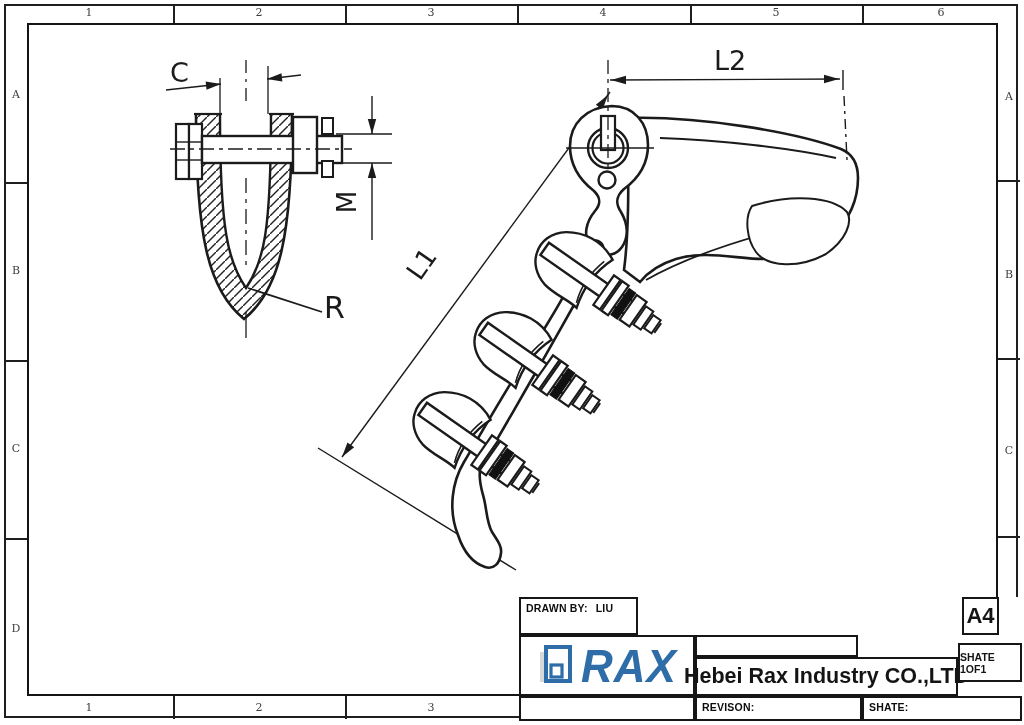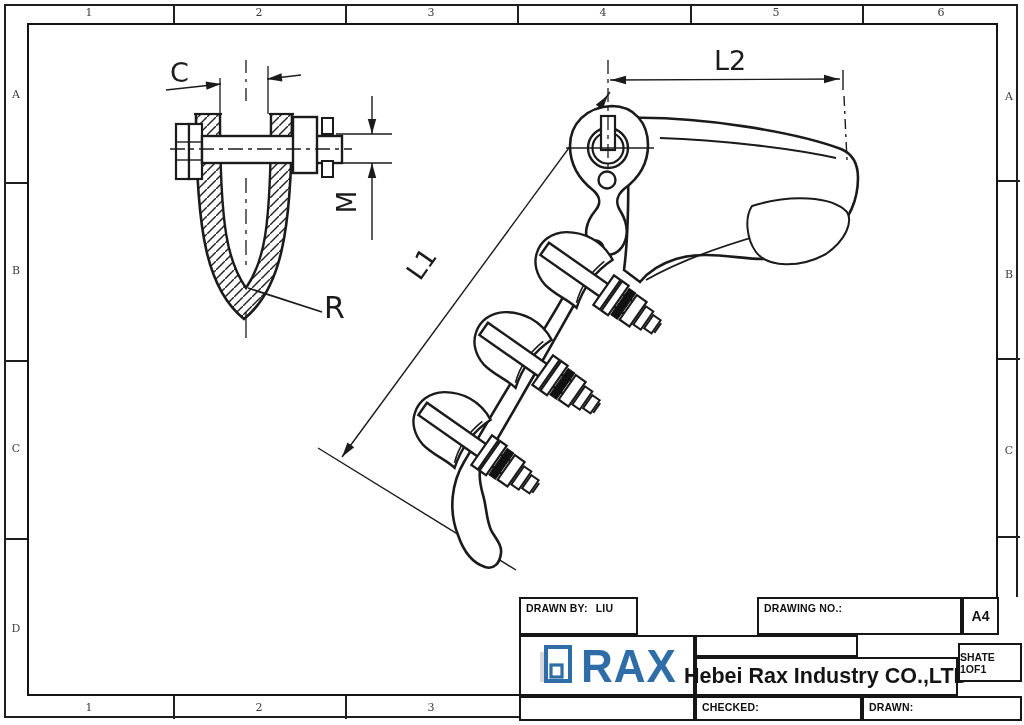--- a/index.html
+++ b/index.html
@@ -12,24 +12,24 @@
   .vtick{width:2px;background:#1f1f1f;}
   .htick{height:2px;background:#1f1f1f;}
   .zone-label{font-family:"DejaVu Serif",serif;font-size:11px;color:#3d3d3d;width:18px;height:14px;
               text-align:center;line-height:14px;}
   
   #title-block{left:519px;top:597px;width:503px;height:124px;background:#ffffff;}
   .tb-cell{position:absolute;border:2px solid #161616;box-sizing:border-box;background:#fff;}
   .tb-label{font-size:10.5px;font-weight:bold;color:#0d0d0d;padding:3px 16px 0 5px;letter-spacing:0.2px;}
   .tb-inline{display:inline;}
   .tb-value{font-size:10.5px;font-weight:bold;margin-left:8px;display:inline;}
-  #a4-cell{display:flex;align-items:center;justify-content:center;font-size:14px;font-weight:bold;}
+  #a4-cell{display:flex;align-items:center;justify-content:center;font-size:22px;font-weight:bold;}
   #company-cell{display:flex;align-items:center;justify-content:center;font-size:21.5px;font-weight:bold;white-space:nowrap;}
   #shate-cell{display:flex;align-items:center;justify-content:center;font-size:10.5px;font-weight:bold;}
-  #logo-cell{display:flex;align-items:center;justify-content:center;gap:6px;}
+  #logo-cell{display:flex;align-items:center;justify-content:center;gap:6px;font-style:italic;}
   #logo-text{font-size:44px;font-weight:800;color:#2e6da8;letter-spacing:1px;line-height:1;
              font-family:"Liberation Sans",sans-serif;transform:scaleY(1.05);}
   #drawing-svg{left:0;top:0;width:1024px;height:725px;}
   svg text{font-family:"DejaVu Sans",sans-serif;fill:#1b1b1b;}
 </style>
 </head>
 <body>
 
 <div id="page">
 
@@ -163,23 +163,20 @@
       <line x1="843" y1="70" x2="843" y2="90" stroke="#1b1b1b" stroke-width="1.4"></line>
       <line x1="844" y1="96" x2="847" y2="160" stroke="#1b1b1b" stroke-width="1.4" stroke-dasharray="10 5 3 5"></line>
       <text x="714" y="70" font-size="27">L2</text>
     </g>
   </svg>
 
   <div class="abs" id="title-block">
     <div class="tb-cell" style="left:0;top:0;width:119px;height:38px">
       <div class="tb-label"><span class="tb-inline">DRAWN BY:</span><span class="tb-value">LIU</span></div>
     </div>
-    <div class="tb-cell" style="left:238px;top:0;width:205px;height:38px">
-      <div class="tb-label">DRAWING NO.:</div>
-    </div>
     <div class="tb-cell" id="a4-cell" style="left:443px;top:0;width:37px;height:38px">
       <span>A4</span>
     </div>
 
     <div class="tb-cell" id="logo-cell" style="left:0;top:38px;width:176px;height:61px">
       <svg width="38" height="46" viewBox="0 0 38 46">
         <rect x="3" y="9" width="21" height="30" fill="#d8d8d8"></rect>
         <rect x="9" y="4" width="24" height="34" fill="#ffffff" stroke="#2e6da8" stroke-width="4"></rect>
         <rect x="14" y="22" width="11" height="12" fill="none" stroke="#2e6da8" stroke-width="3.2"></rect>
       </svg>
@@ -188,20 +185,20 @@
     <div class="tb-cell" style="left:176px;top:38px;width:163px;height:22px"></div>
     <div class="tb-cell" id="company-cell" style="left:176px;top:60px;width:263px;height:39px">
       <span>Hebei Rax Industry CO.,LTD</span>
     </div>
     <div class="tb-cell" id="shate-cell" style="left:439px;top:46px;width:64px;height:39px">
       <span>SHATE 1OF1</span>
     </div>
 
     <div class="tb-cell" style="left:0;top:99px;width:176px;height:25px"></div>
     <div class="tb-cell" style="left:176px;top:99px;width:167px;height:25px">
-      <div class="tb-label">CHECKED:</div>
+      <div class="tb-label">REVISON:</div>
     </div>
     <div class="tb-cell" style="left:343px;top:99px;width:160px;height:25px">
-      <div class="tb-label">DRAWN:</div>
+      <div class="tb-label">SHATE:</div>
     </div>
   </div>
 
 </div>
 
 </body></html>

